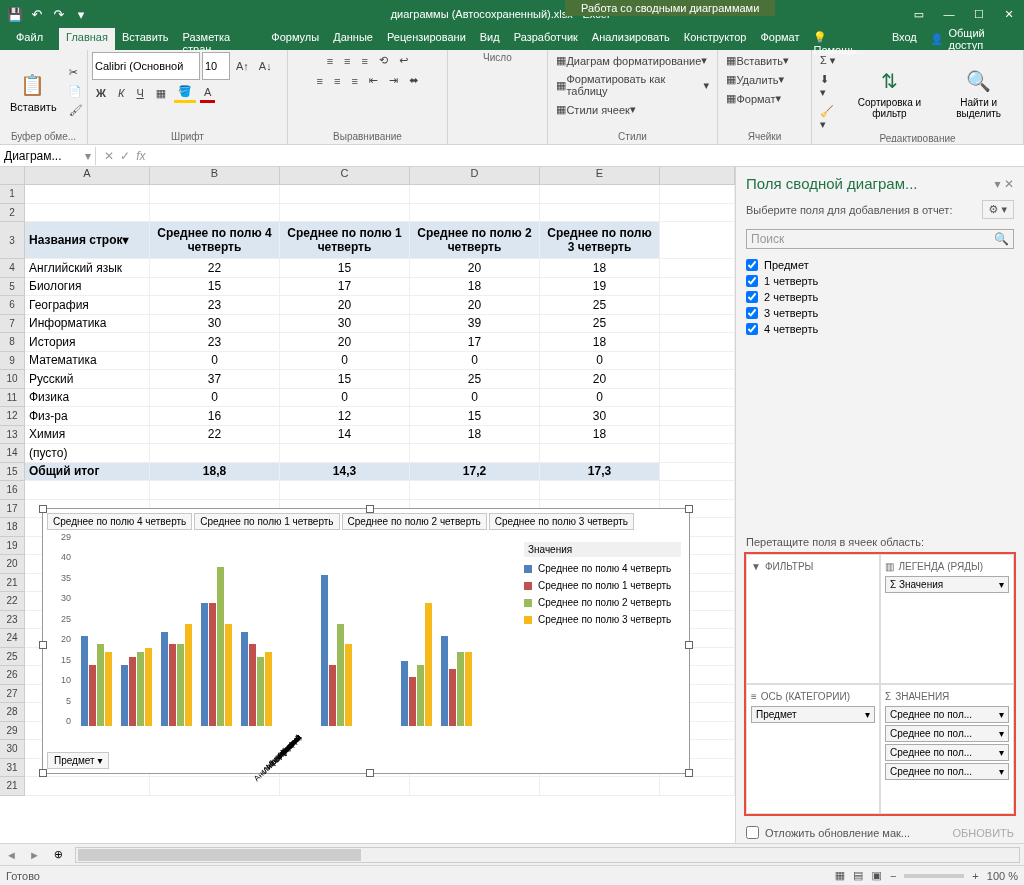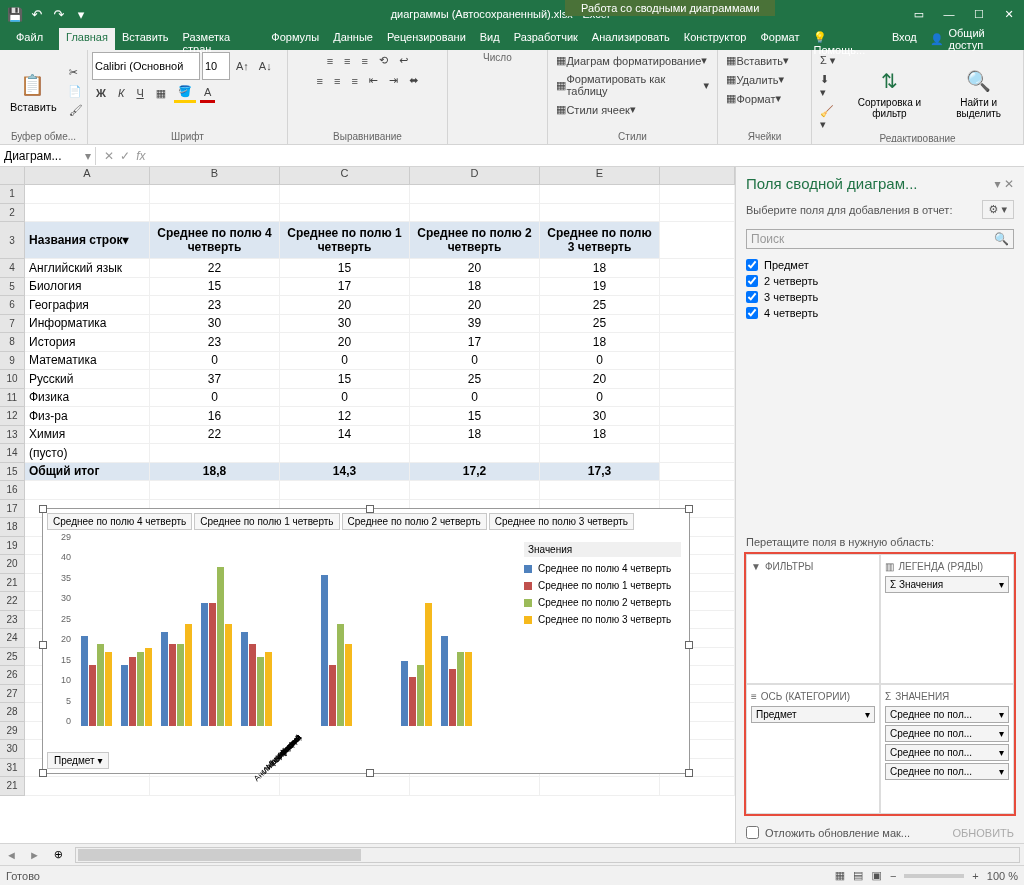--- a/index.html
+++ b/index.html
@@ -689,26 +689,27 @@
     <div class="pane-sub">
       <span style="flex:1">Выберите поля для добавления в отчет:</span>
       <span style="border:1px solid #ccc;padding:2px 6px">⚙ ▾</span>
     </div>
     <div class="pane-search">
       <span style="color:#999;flex:1">Поиск</span>
       <span style="color:#2a6fc9">🔍</span>
     </div>
     <div class="fieldlist" id="fieldlist">
         <label class="field"><input type="checkbox" checked="" style=""> Предмет</label>
+        <label class="field"><input type="checkbox" checked="" style=""> 1 четверть</label>
         <label class="field"><input type="checkbox" checked="" style=""> 2 четверть</label>
         <label class="field"><input type="checkbox" checked="" style=""> 3 четверть</label>
         <label class="field"><input type="checkbox" checked="" style=""> 4 четверть</label>
       </div>
     <div style="flex:1"></div>
-    <div class="drag-hint">Перетащите поля в нужную область:</div>
+    <div class="drag-hint">Перетащите поля в ячеек область:</div>
     <div class="zones">
       <div class="zone">
         <div class="zhdr">
             <span>▼</span>
             <span>ФИЛЬТРЫ</span>
           </div>
       </div>
       <div class="zone">
         <div class="zhdr">
             <span>▥</span>

